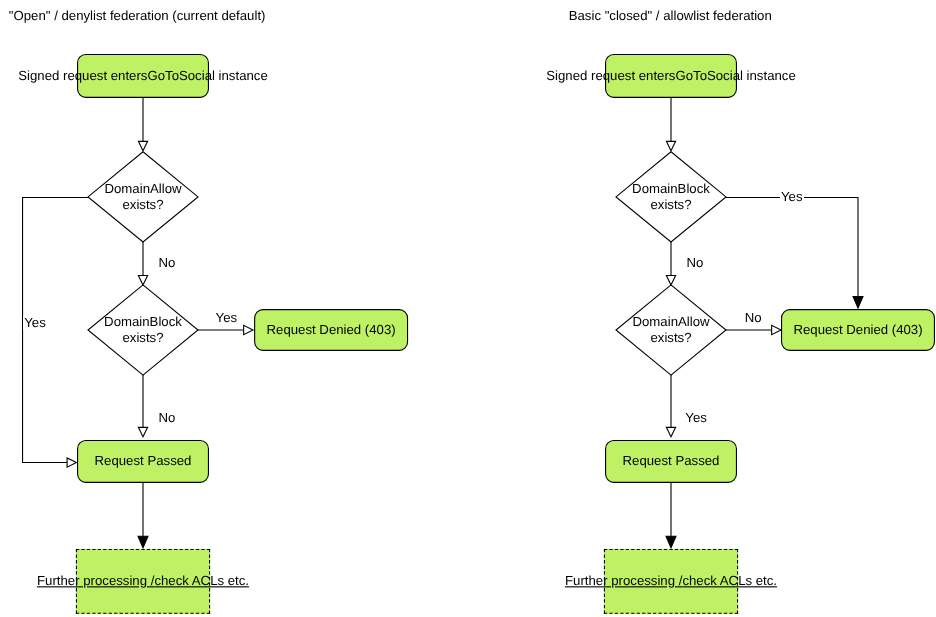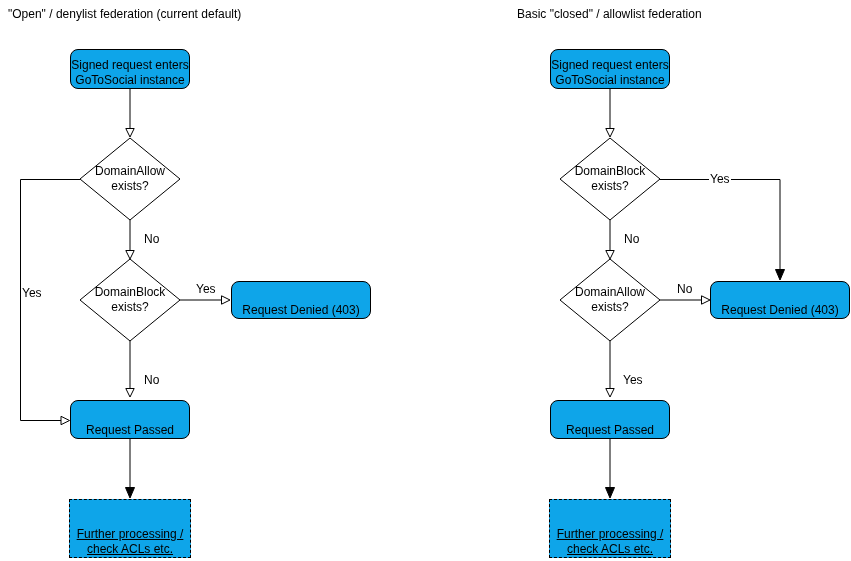--- a/index.html
+++ b/index.html
@@ -16,26 +16,26 @@
   }
   .edges { position: absolute; left: 0; top: 0; }
   .edges path { stroke: #000000; stroke-width: 1; fill: none; }
   .edges .shape { fill: #ffffff; stroke: #000000; stroke-width: 1; }
   .edges .open-arrow { fill: #ffffff; stroke: #000000; stroke-width: 1; }
   .edges .solid-arrow { fill: #000000; stroke: #000000; stroke-width: 1; }
   .chart-title { position: absolute; white-space: nowrap; }
   .node {
     position: absolute;
     display: flex;
-    flex-direction: column;
+    flex-direction: row;
     align-items: center;
-    justify-content: flex-end;
+    justify-content: center;
     text-align: center;
     line-height: 15px;
-    background: #0ea5e9;
+    background: #bef264;
   }
   .node span { white-space: nowrap; }
   .node.rounded { border: 1px solid #000000; border-radius: 8px; }
   .node.dashedbox { border: 1px dashed #000000; text-decoration: underline; }
   .diamond-label {
     position: absolute;
     display: flex;
     flex-direction: column;
     align-items: center;
     text-align: left;

